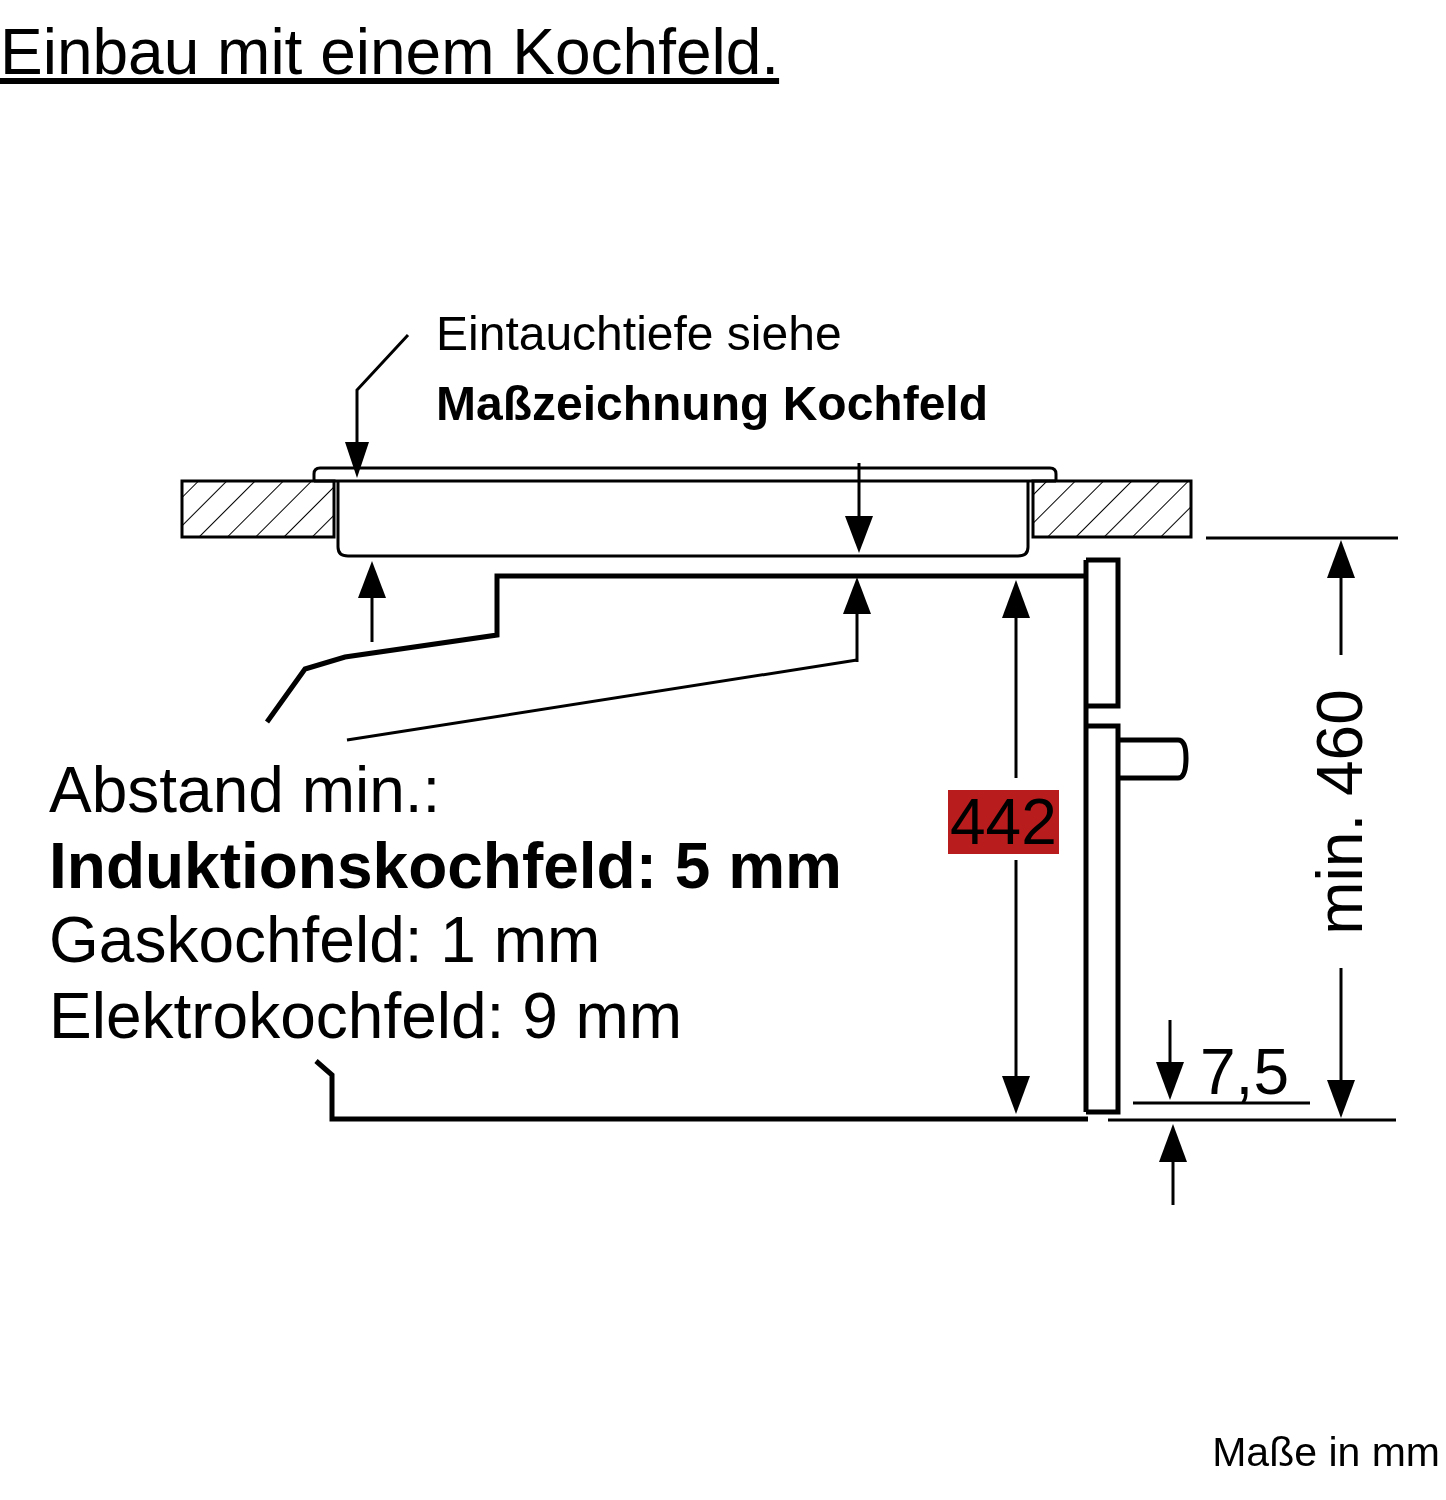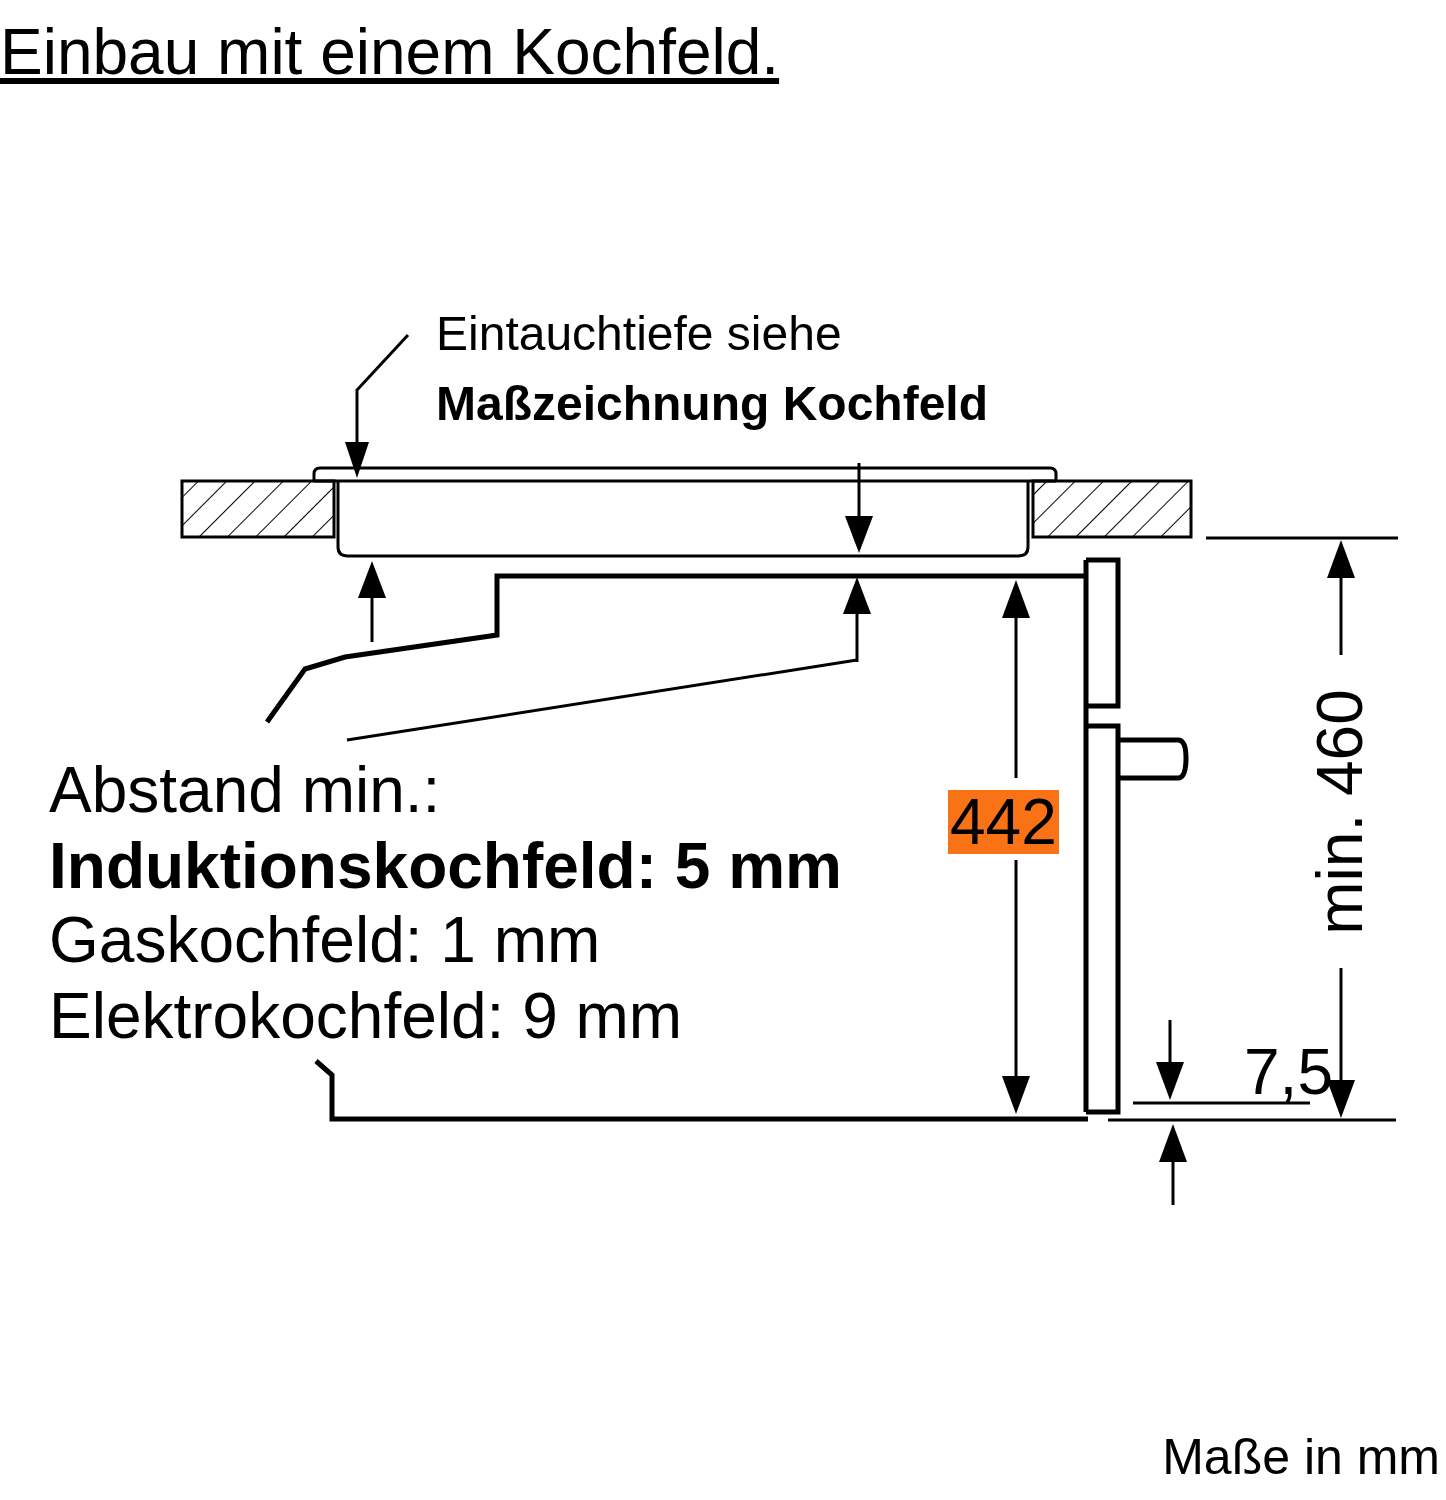--- a/index.html
+++ b/index.html
@@ -1,41 +1,41 @@
 <!DOCTYPE html>
 <html><head>
 <meta charset="utf-8">
 <style>
   html, body { margin:0; padding:0; background:#ffffff; }
   body { width:1446px; height:1500px; position:relative; overflow:hidden;
          font-family:"Liberation Sans", sans-serif; color:#000; }
   .txt { position:absolute; white-space:nowrap; line-height:1; color:#000; }
   .title { left:0; top:20px; font-size:64px;text-decoration:underline; }
-  .units { right:6px; top:1432px; font-size:50px; }
+  .units { right:6px; top:1432px; font-size:41px; }
   .callout { left:436px; font-size:48px; }
   .abstand { left:28px; font-size:64px; line-height:1;margin-left:21px; }
   .dim { font-size:64px; }
   svg.drawing { position:absolute; left:0; top:0; }
 </style>
 </head>
 <body>
 
 <div class="txt title">Einbau mit einem Kochfeld.</div>
 
 <div class="txt callout" style="top:310px;">Eintauchtiefe siehe</div>
 <div class="txt callout" style="top:380px;font-weight:bold;">Maßzeichnung Kochfeld</div>
 
 <div class="txt abstand" style="top:758px;">Abstand min.:</div>
 <div class="txt abstand" style="top:834px;font-weight:bold;">Induktionskochfeld: 5 mm</div>
 <div class="txt abstand" style="top:908px;">Gaskochfeld: 1 mm</div>
 <div class="txt abstand" style="top:984px;">Elektrokochfeld: 9 mm</div>
 
-<div class="txt dim" style="left:948px; top:790px; background:#f97316; padding:0 2px;">442</div>
+<div class="txt dim" style="left:948px; top:790px; background:#b91c1c; padding:0 2px;">442</div>
 
-<div class="txt dim" style="left:1200px; top:1040px;margin-left:44px;">7,5</div>
+<div class="txt dim" style="left:1200px; top:1040px;">7,5</div>
 
 <div class="txt dim" style="left:1340px; top:812px; transform:translate(-50%,-50%) rotate(-90deg); background:#fff; padding:0 8px;">min. 460</div>
 
 <div class="txt units">Maße in mm</div>
 
 <svg class="drawing" width="1446" height="1500" viewBox="0 0 1446 1500">
   <defs>
     <pattern id="hatch" patternUnits="userSpaceOnUse" width="20" height="20" patternTransform="rotate(45)">
       <line x1="0" y1="0" x2="0" y2="20" stroke="#000" stroke-width="2"></line>
     </pattern>

